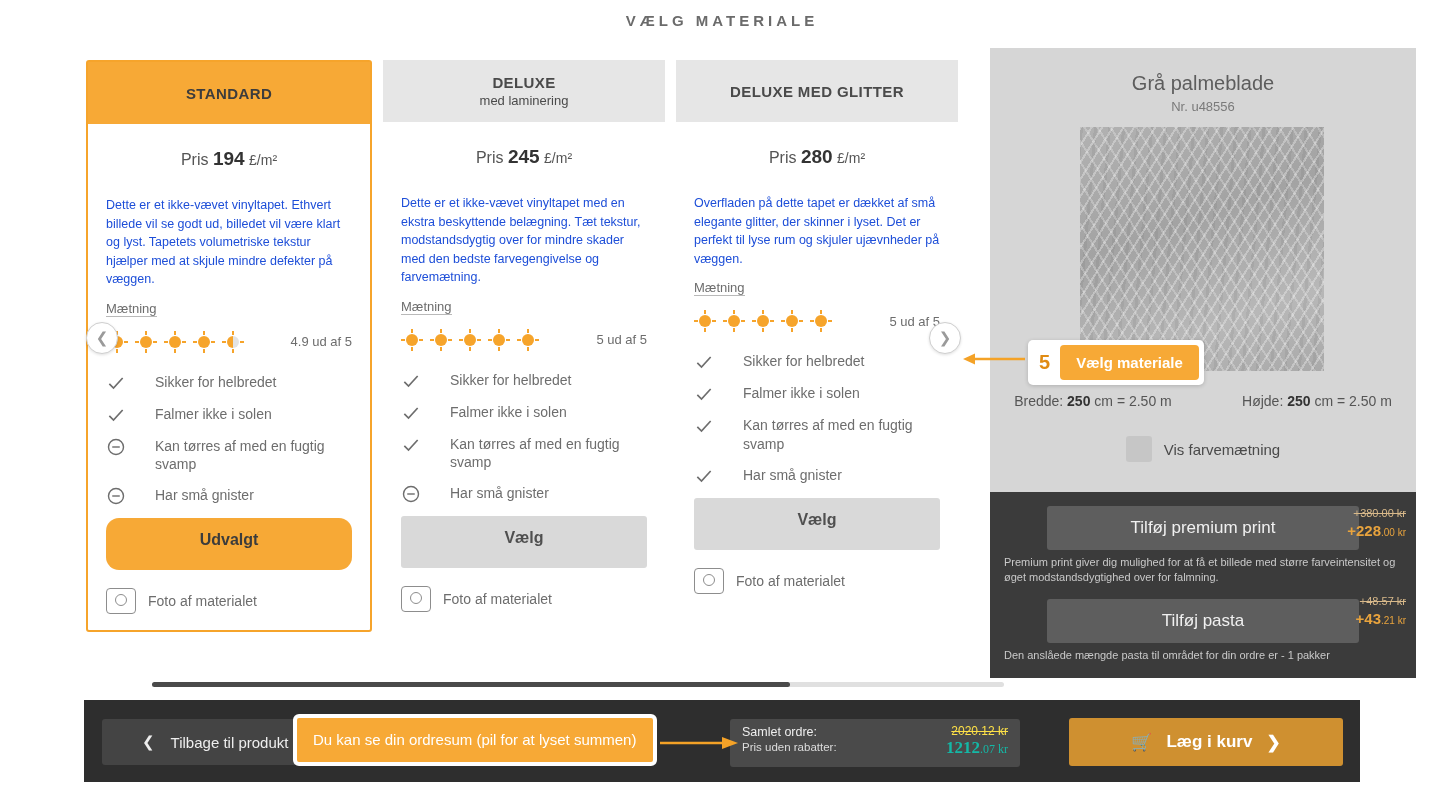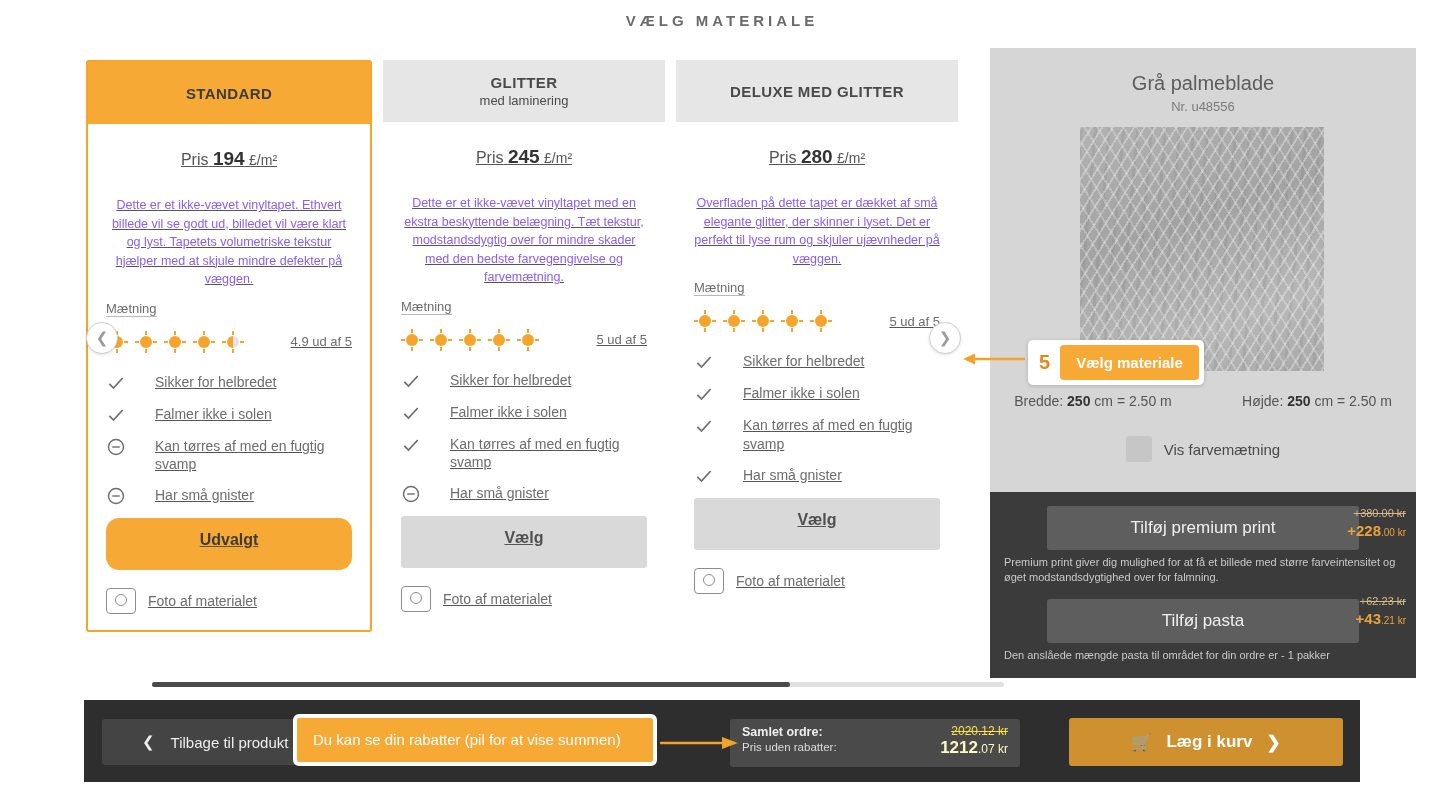--- a/index.html
+++ b/index.html
@@ -177,36 +177,35 @@
     align-items: center;
     justify-content: center;
     color: #4a4a4a;
   }
   .tile.selected .tile-head {
     background: #f7a936;
     color: #3c3c3c;
   }
   .tile-head .t1 { font-size: 15px; font-weight: 700; letter-spacing: .4px;}
   .tile-head .t2 { font-size: 13px; font-weight: 400; margin-top: 2px;}
-  .tile-body { padding: 0 18px; text-decoration: underline; }
+  .tile-body { padding: 0 18px; }
   .price {
     text-align: center;
     font-size: 16px;
     color: #555;
     margin-top: 24px;
   }
   .price b { font-size: 19px; color: #333; }
   .price span.unit { font-size: 14px; }
   .desc {
     font-size: 12.5px;
     line-height: 1.48;
-    color: #8b5cf6;
+    color: #1d4ed8;
     margin-top: 26px;
     min-height: 84px;
-    text-align: center;
   }
   .rating-label {
     font-size: 13px;
     color: #6d6d6d;
     border-bottom: 1px solid #b9b9b9;
     display: inline-block;
     margin-top: 12px;
   }
   .rating-row {
     display: flex;
@@ -385,33 +384,33 @@
   .summary {
     position: absolute;
     left: 646px; top: 19px;
     width: 290px; height: 48px;
     background: #4a4a4a;
     border-radius: 3px;
     color: #eee;
     box-sizing: border-box;
     padding: 6px 12px;
   }
-  .summary .l1 { font-size: 12.5px; font-weight: 700; }
+  .summary .l1 { font-size: 12.5px; font-weight: 400; }
   .summary .l2 { font-size: 11.5px; color: #dcdcdc; margin-top: 2px;}
   .summary .prices {
     position: absolute;
     right: 12px; top: 5px;
     text-align: right;
   }
   .summary .old {
     font-size: 12px;
     color: #fde047;
     text-decoration: line-through;
   }
-  .summary .new { font-size: 17px; font-weight: 700; color: #fef9c3;}
+  .summary .new { font-size: 17px; font-weight: 700; color: #14b8a6; font-family: Liberation Serif, serif;}
   .summary .new small { font-size: 12px; font-weight: 400;}
   .cart-btn {
     position: absolute;
     left: 985px; top: 18px;
     width: 274px; height: 48px;
     background: #cf9030;
     border-radius: 3px;
     color: #fff;
     font-size: 17px;
     font-weight: 700;
@@ -471,21 +470,21 @@
   <div class="addons">
     <div class="addon-btn">Tilføj premium print</div>
     <div class="addon-price" style="top:14px;">
       <span class="old">+380.00 kr</span>
       <span class="new">+228</span><small>.00 kr</small>
     </div>
     <div class="addon-note">Premium print giver dig mulighed for at få et billede med større farveintensitet og øget modstandsdygtighed over for falmning.</div>
 
     <div class="addon-btn">Tilføj pasta</div>
     <div class="addon-price" style="top:102px;">
-      <span class="old">+62.23 kr</span>
+      <span class="old">+48.57 kr</span>
       <span class="new">+43</span><small>.21 kr</small>
     </div>
     <div class="addon-note">Den anslåede mængde pasta til området for din ordre er - 1 pakker</div>
   </div>
 
   <div class="materials-card">
     <div class="tiles">
 
       <div class="tile selected">
         <div class="tile-head">
@@ -540,21 +539,21 @@
           <div class="cta primary">Udvalgt</div>
           <div class="photo-row">
             <span class="cam"></span>
             <span>Foto af materialet</span>
           </div>
         </div>
       </div>
 
       <div class="tile">
         <div class="tile-head">
-          <div class="t1">GLITTER</div>
+          <div class="t1">DELUXE</div>
           <div class="t2">med laminering</div>
         </div>
         <div class="tile-body">
           <div class="price">
             <span>Pris</span>
             <b>245</b>
             <span class="unit">£/m²</span>
           </div>
           <div class="desc">Dette er et ikke-vævet vinyltapet med en ekstra beskyttende belægning. Tæt tekstur, modstandsdygtig over for mindre skader med den bedste farvegengivelse og farvemætning.</div>
           <div class="rating-label">Mætning</div>
@@ -690,19 +689,19 @@
         <div><span class="new">1212</span><span class="new"><small>.07 kr</small></span></div>
       </div>
     </div>
     <div class="cart-btn">
       <span>🛒</span>
       <span>Læg i kurv</span>
       <span>❯</span>
     </div>
   </div>
 
-  <div class="callout-note">Du kan se din rabatter (pil for at vise summen)</div>
+  <div class="callout-note">Du kan se din ordresum (pil for at lyset summen)</div>
   <svg class="callout-arrow2" viewBox="0 0 78 16">
     <path d="M0 8 H64" stroke="#f4a227" stroke-width="2.5" fill="none"></path>
     <path d="M78 8 L62 2 L62 14 Z" fill="#f4a227"></path>
   </svg>
 
 </div>
 
 </body></html>

